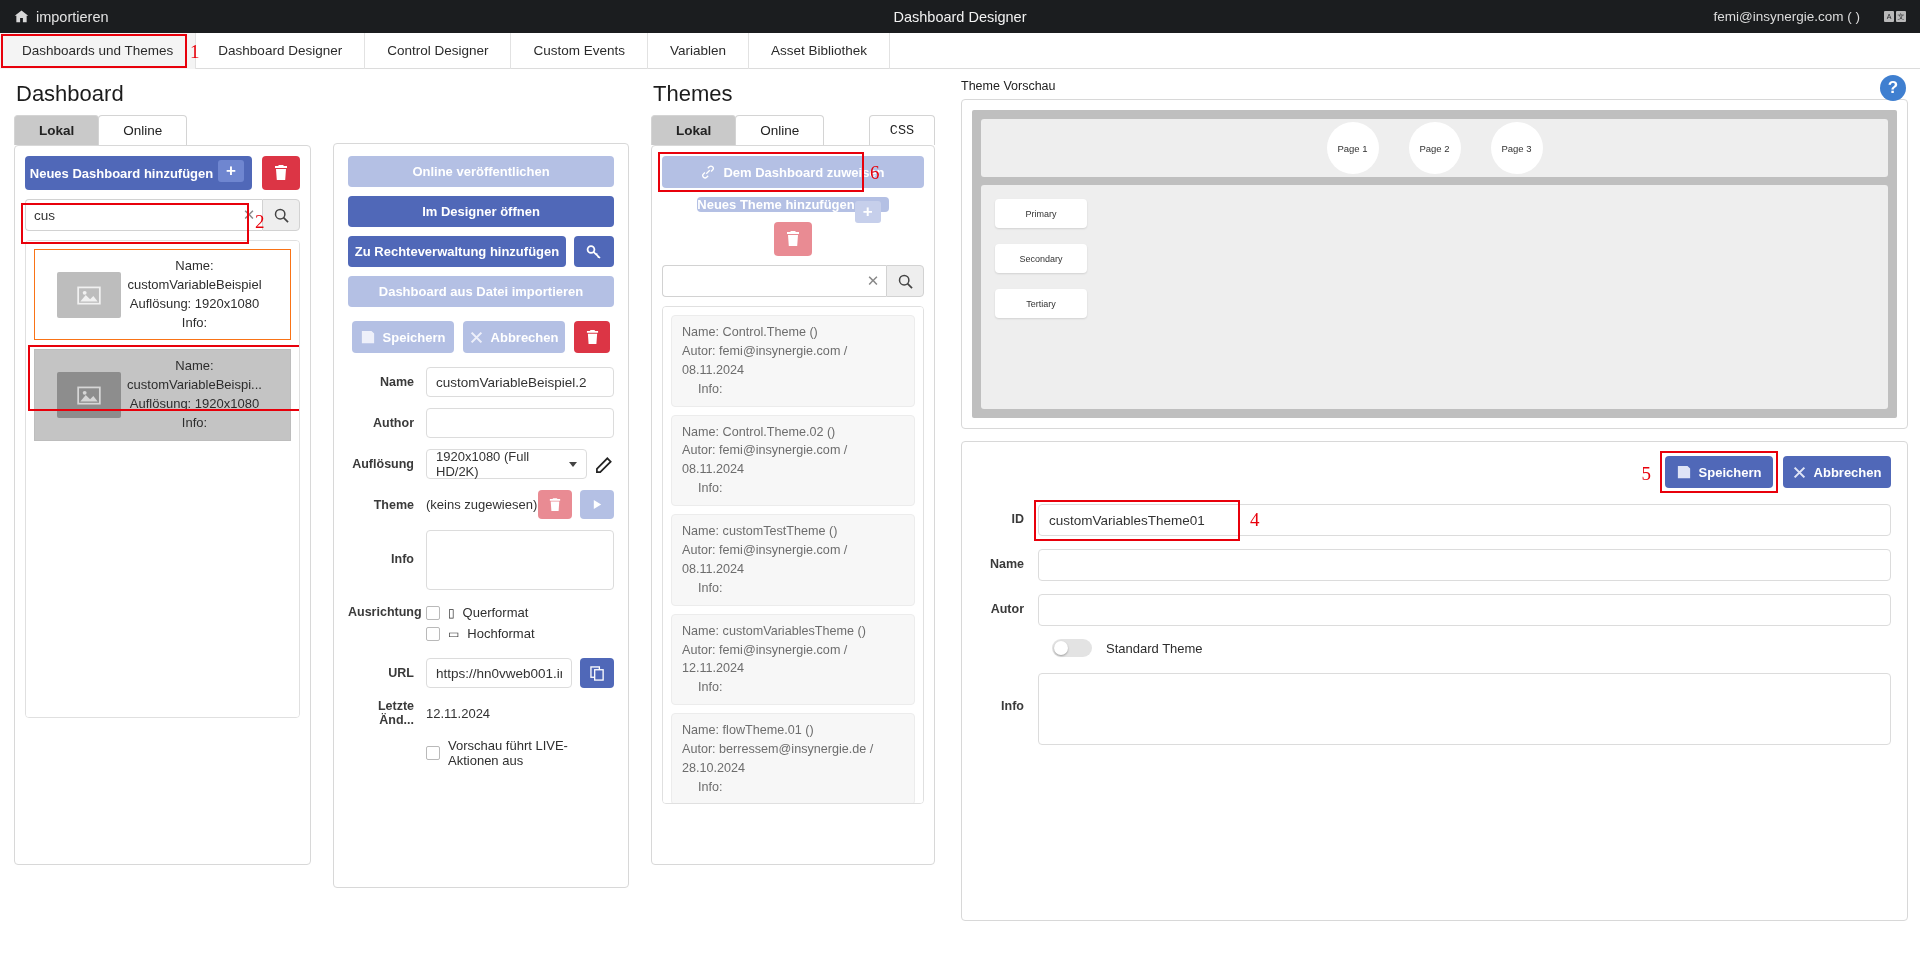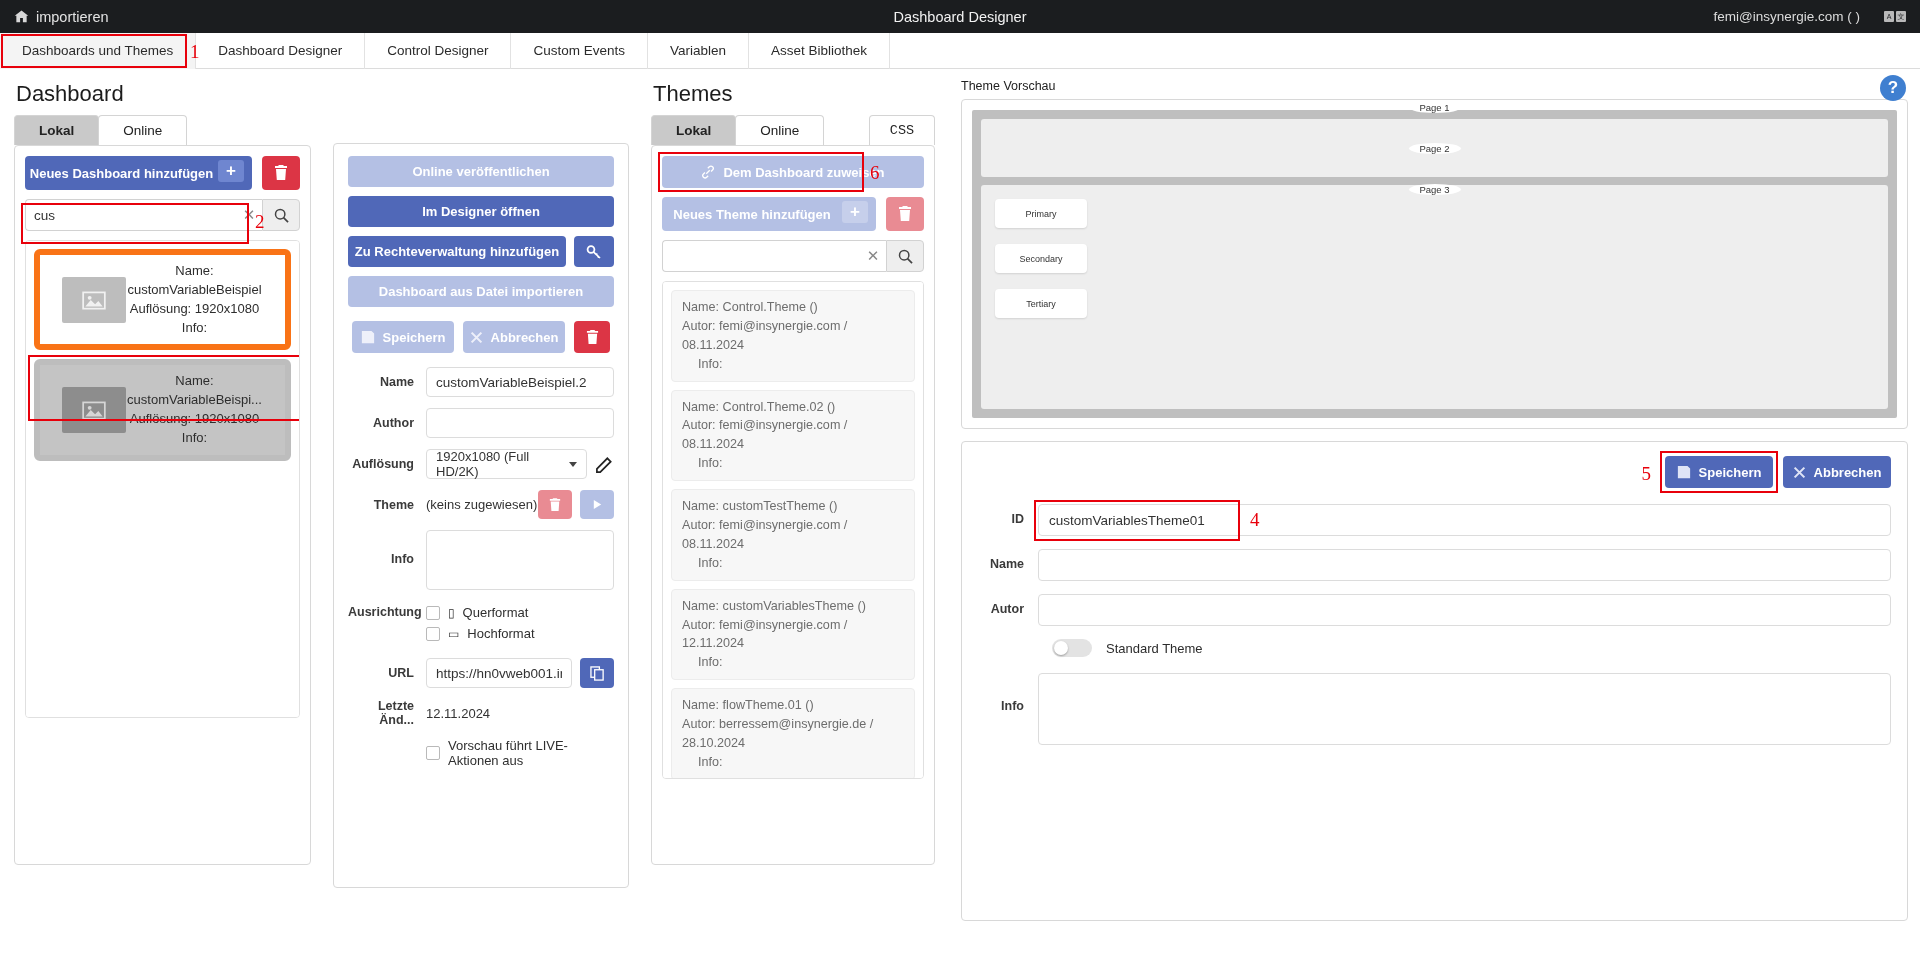--- a/index.html
+++ b/index.html
@@ -106,21 +106,21 @@
     background:#eeeeee; display:flex;align-items:center;justify-content:center;
     cursor:pointer;
   }
 
   
   .dashlist{
     margin-top:9px; border:1px solid #e0e0e0; border-radius:4px; padding:8px;
     height:478px; overflow:auto; background:#fff;
   }
   .dashcard{
-    display:flex; align-items:center; border:6px solid #f97316; border-radius:6px;
+    display:flex; align-items:center; border:1px solid #f97316; border-radius:0;
     padding:7px 22px; margin-bottom:9px; background:#fff; cursor:pointer;
   }
   .dashcard.selected{ background:#c4c4c4; border-color:#bdbdbd;}
   .thumb{ width:64px;height:46px;background:#bdbdbd;border-radius:2px;
           display:flex;align-items:center;justify-content:center;flex:0 0 auto;}
   .dashcard.selected .thumb{ background:#8d8d8d;}
   .dashmeta{ flex:1; text-align:center; font-size:13px; color:#2d2d2d; line-height:1.45;}
 
   
   .formpanel{ margin:0 8px; border:1px solid #d8d8d8; border-radius:4px; padding:12px 14px; height:745px;}
@@ -171,21 +171,21 @@
 
   
   .prevhead{ font-size:12.5px; color:#222; padding:10px 0 6px 12px;}
   .helpbtn{
     position:absolute; right:14px; top:6px; width:26px;height:26px;border-radius:50%;
     background:#3f7fd0; color:#fff; font-weight:bold; font-size:17px;
     display:flex;align-items:center;justify-content:center; cursor:pointer;
   }
   .prevbox{ margin:0 12px; border:1px solid #d8d8d8; border-radius:4px; padding:10px; height:330px;}
   .prevcanvas{ background:#bfbfbf; height:100%; padding:9px; border-radius:2px;}
-  .prev-nav{ background:#eeeeee; height:58px; border-radius:3px; display:flex; align-items:center; justify-content:center; gap:30px;flex-direction:column;}
+  .prev-nav{ background:#eeeeee; height:58px; border-radius:3px; display:flex; align-items:center; justify-content:center; gap:30px;}
   .pagecircle{
     width:52px;height:52px;border-radius:50%;background:#fff;
     display:flex;align-items:center;justify-content:center;font-size:9.5px;color:#333;
   }
   .prev-body{ background:#eeeeee; margin-top:8px; height:calc(100% - 66px); border-radius:3px; padding:14px;}
   .prev-btn{
     width:92px;height:29px;background:#fff;border-radius:4px;margin-bottom:16px;
     display:flex;align-items:center;justify-content:center;font-size:9px;color:#333;
     box-shadow:0 1px 2px rgba(0,0,0,.12);
   }
@@ -452,21 +452,21 @@
         <div class="btn btn-muted" style="width:100%;height:32px;">
           <svg width="14" height="14" viewBox="0 0 16 16">
               <path d="M6 10 10 6M4.5 8.5 2.8 10.2a2.6 2.6 0 103.7 3.7l1.7-1.7M11.5 7.5l1.7-1.7a2.6 2.6 0 10-3.7-3.7L7.8 3.8" fill="none" stroke="#fff" stroke-width="1.5"></path>
             </svg>
           <span>Dem Dashboard zuweisen</span>
         </div>
         <div class="hl-red" style="left:-4px;top:-4px;width:206px;height:40px;"></div>
         <div class="marker" style="left:208px;top:6px;">6</div>
       </div>
 
-      <div style="display:flex;gap:10px;align-items:center;margin-top:9px;">
+      <div style="display:flex;gap:10px;align-items:center;margin-top:9px;flex-direction:column;">
         <div class="btn btn-add btn-muted" style="height:34px;background:#b4c0e4;">
           <span style="margin-right:34px;">Neues Theme hinzufügen</span>
           <span class="plusbox" style="background:#c6cfeb;">+</span>
         </div>
         <div class="btn btn-red light">
           <svg width="14" height="16" viewBox="0 0 14 16">
               <path fill="#fff" d="M5 0h4l1 1h3v2H1V1h3zM2 4h10l-.8 11H2.8z"></path>
             </svg>
         </div>
       </div>

